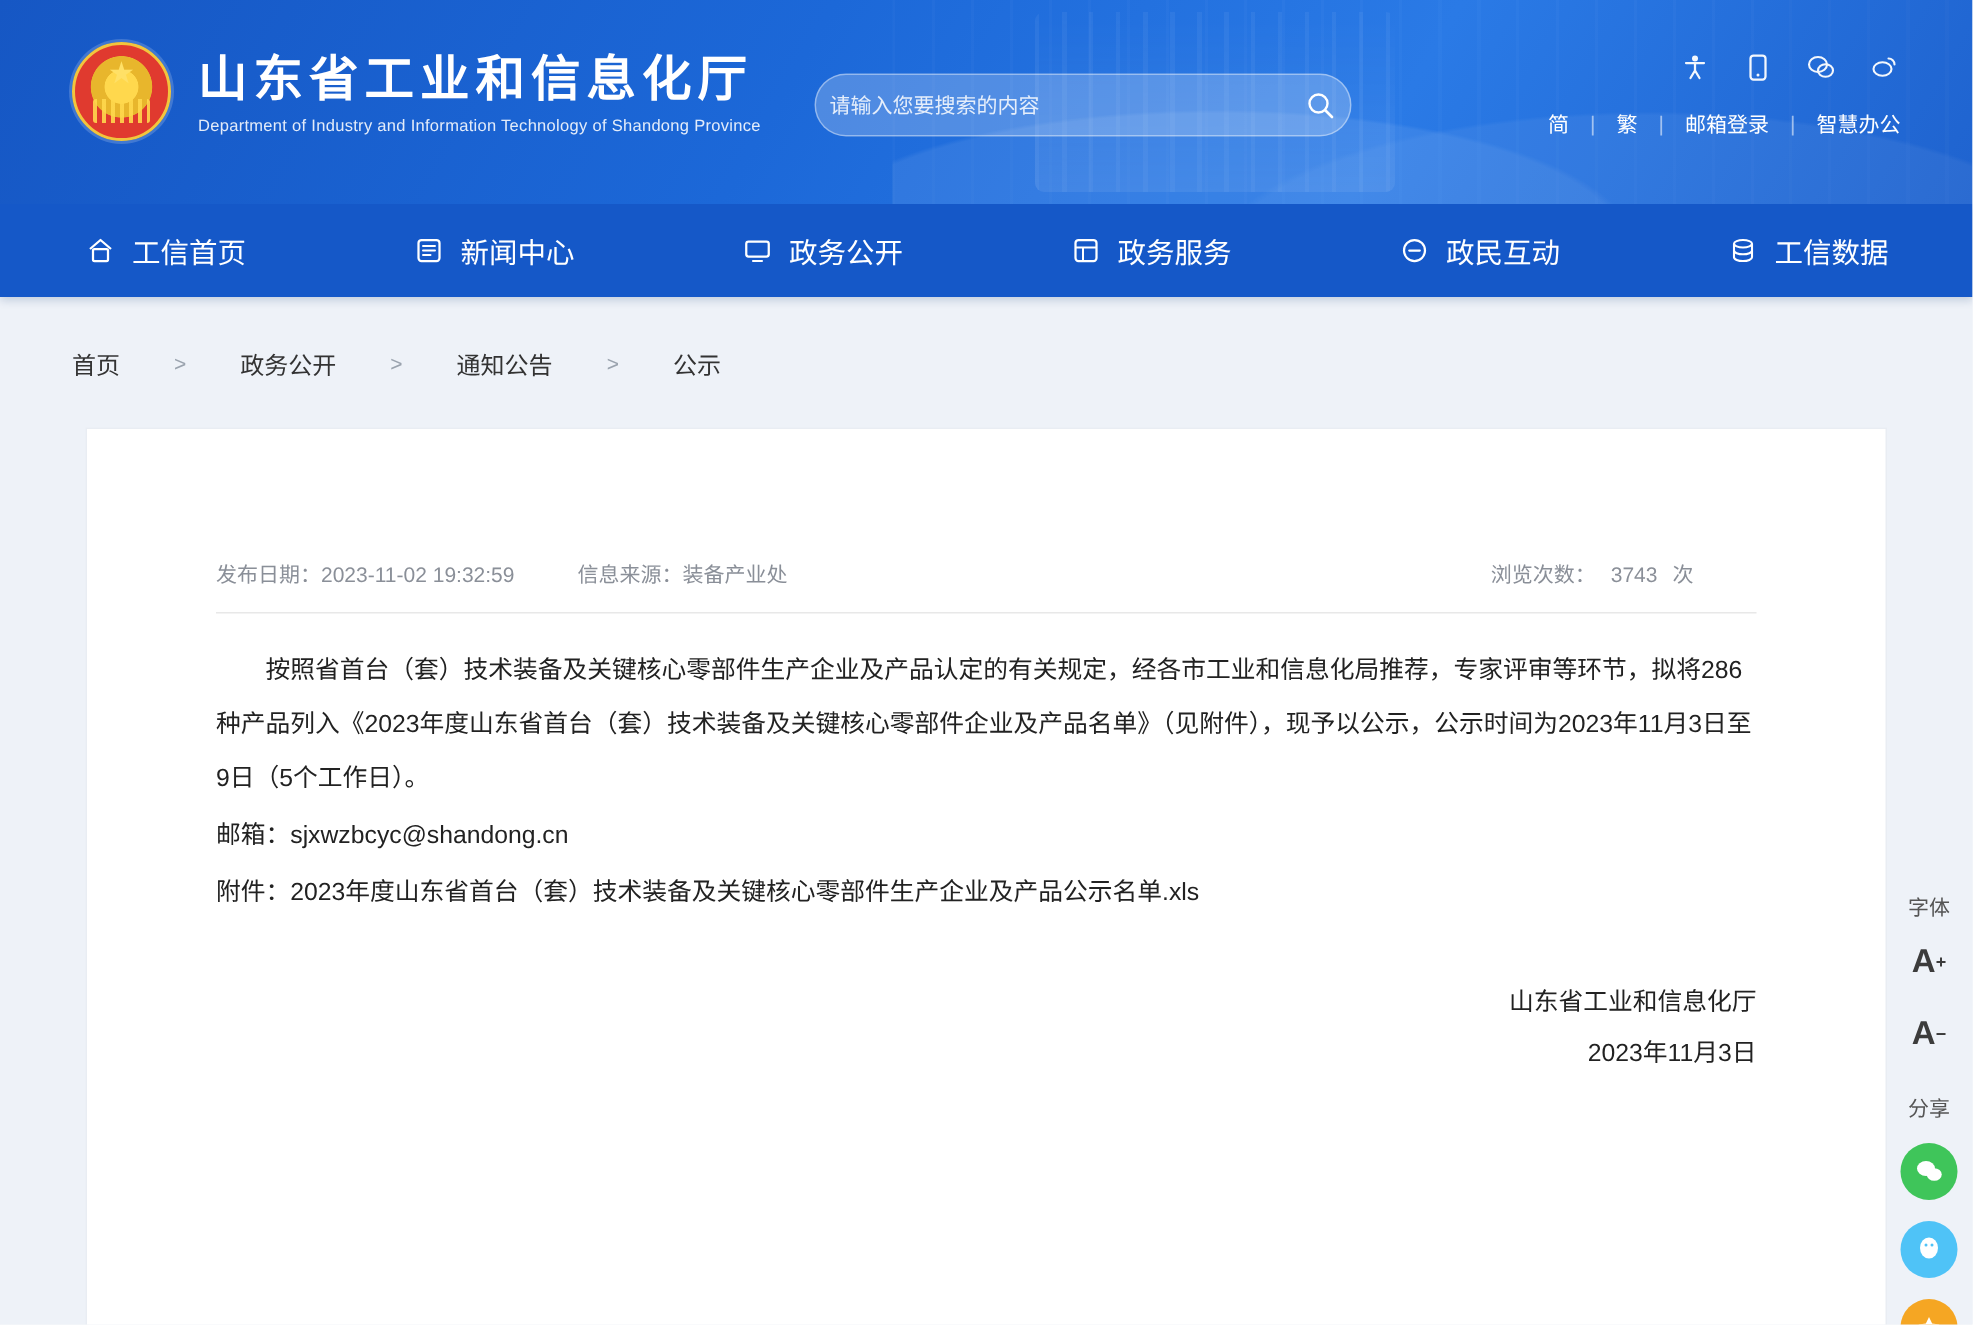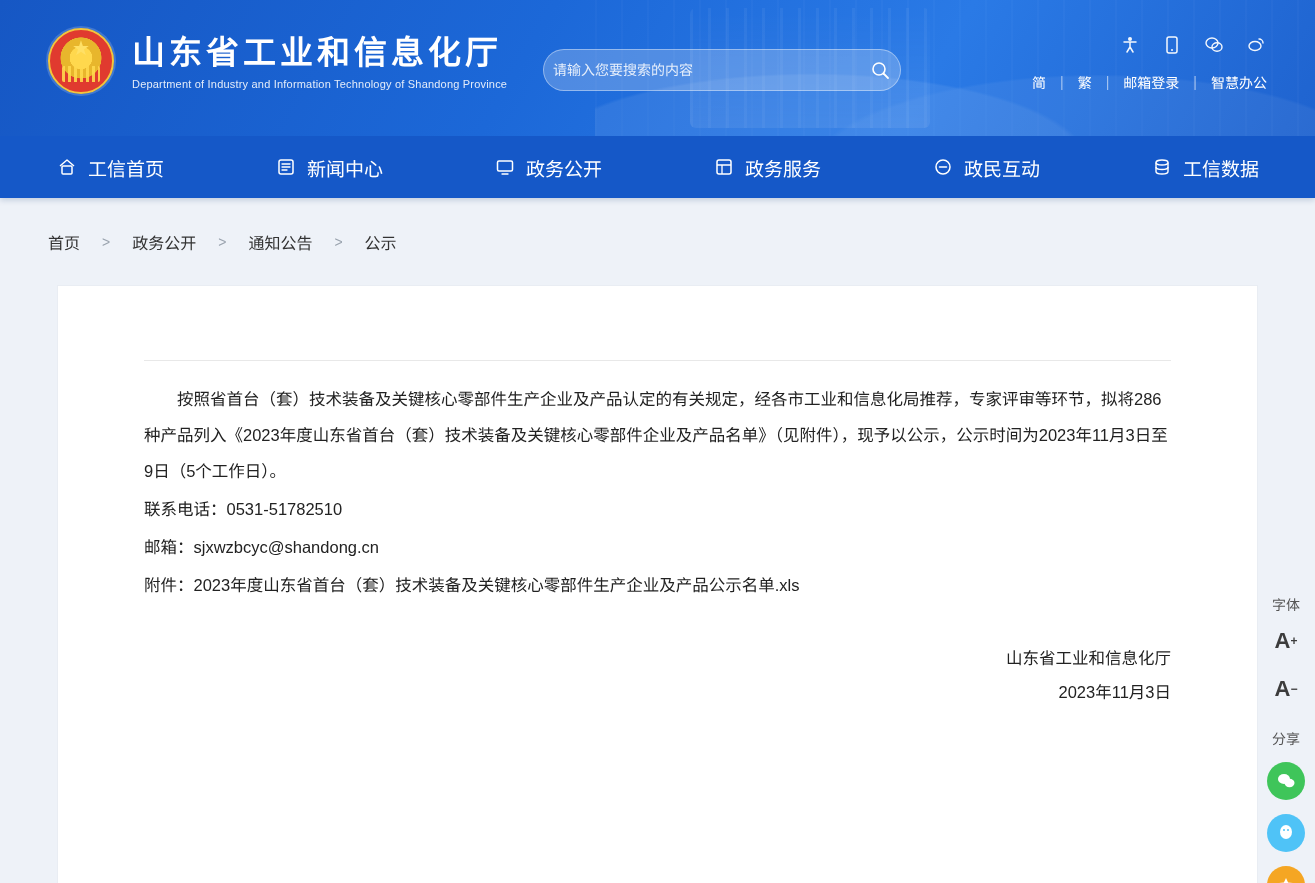--- a/index.html
+++ b/index.html
@@ -107,21 +107,21 @@
     display: flex; align-items: center; gap: 10px;
     color: #fff; font-size: 19px; cursor: pointer; white-space: nowrap;
   }
   .nav-item .nico {
     width: 22px; height: 22px; display: flex; align-items: center; justify-content: center;
     font-size: 17px;
   }
 
   
   .crumb-wrap { height: 88px; display: flex; align-items: center; padding: 0 48px; }
-  .crumb { display: flex; align-items: center; gap: 22px; font-size: 16px; color: #333; }
+  .crumb { display: flex; align-items: center; gap: 36px; font-size: 16px; color: #333; }
   .crumb a { color: #333; text-decoration: none; cursor: pointer; }
   .crumb .arrow { color: #9aa3ae; font-size: 14px; }
 
   
   .page { position: relative; }
   .card {
     margin: 0 58px 0 58px; background: #fff; min-height: 600px;
     padding: 58px 86px 40px 86px;
     box-shadow: 0 0 0 1px rgba(0,0,0,.02);
   }
@@ -293,26 +293,37 @@
     <span class="arrow">&gt;</span>
     <a>通知公告</a>
     <span class="arrow">&gt;</span>
     <a>公示</a>
   </div>
 </div>
 
 <div class="page">
   <div class="card">
 
+    <div class="meta">
+      <div class="grp">
+        <span>发布日期：</span><span class="val">2023-11-02 19:32:59</span>
+      </div>
+      <div class="grp">
+        <span>信息来源：</span><span class="val">装备产业处</span>
+      </div>
+      <div class="spacer"></div>
+      <div class="grp views">
+        <span>浏览次数：</span><span class="num">3743</span><span>次</span>
+      </div>
+    </div>
 
     <div class="rule"></div>
 
     <div class="body">
       <p class="indent">按照省首台（套）技术装备及关键核心零部件生产企业及产品认定的有关规定，经各市工业和信息化局推荐，专家评审等环节，拟将286种产品列入《2023年度山东省首台（套）技术装备及关键核心零部件企业及产品名单》（见附件），现予以公示，公示时间为2023年11月3日至9日（5个工作日）。</p>
-      <p>联系电话：0531-51782510</p>
       <p>邮箱：sjxwzbcyc@shandong.cn</p>
       <p>附件：2023年度山东省首台（套）技术装备及关键核心零部件生产企业及产品公示名单.xls</p>
     </div>
 
     <div class="sign">
       <div>山东省工业和信息化厅</div>
       <div>2023年11月3日</div>
     </div>
   </div>
 

